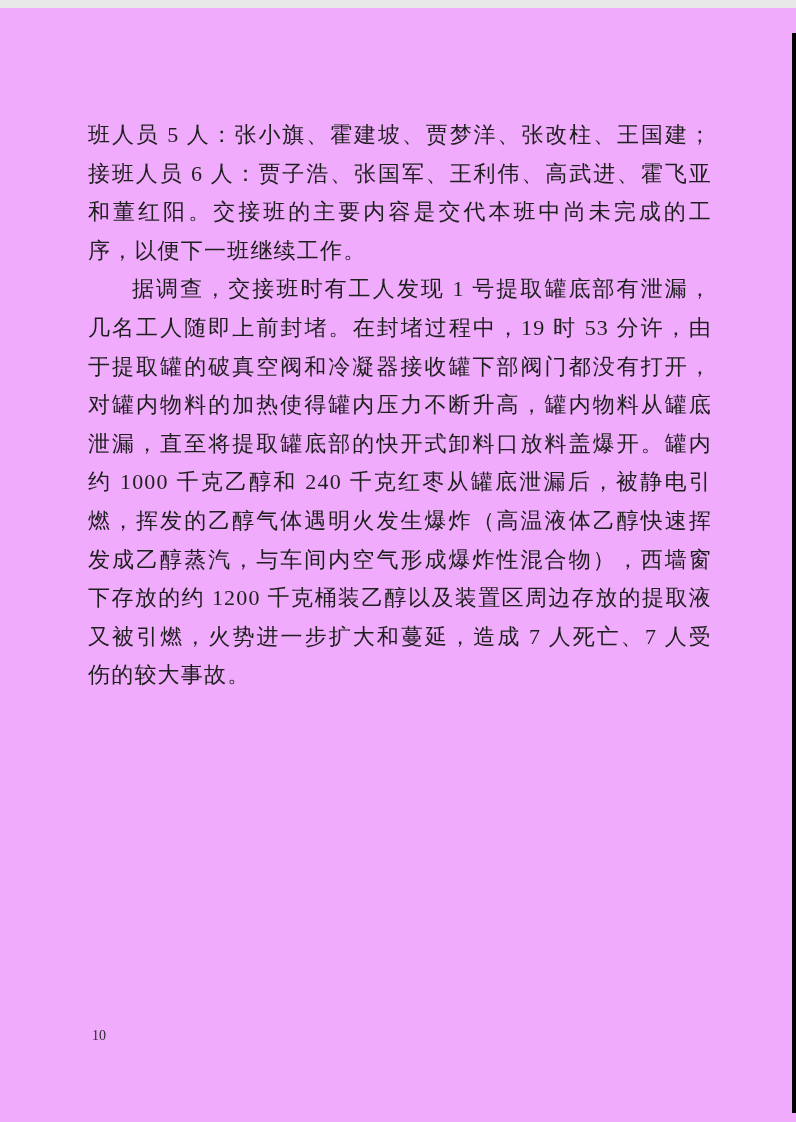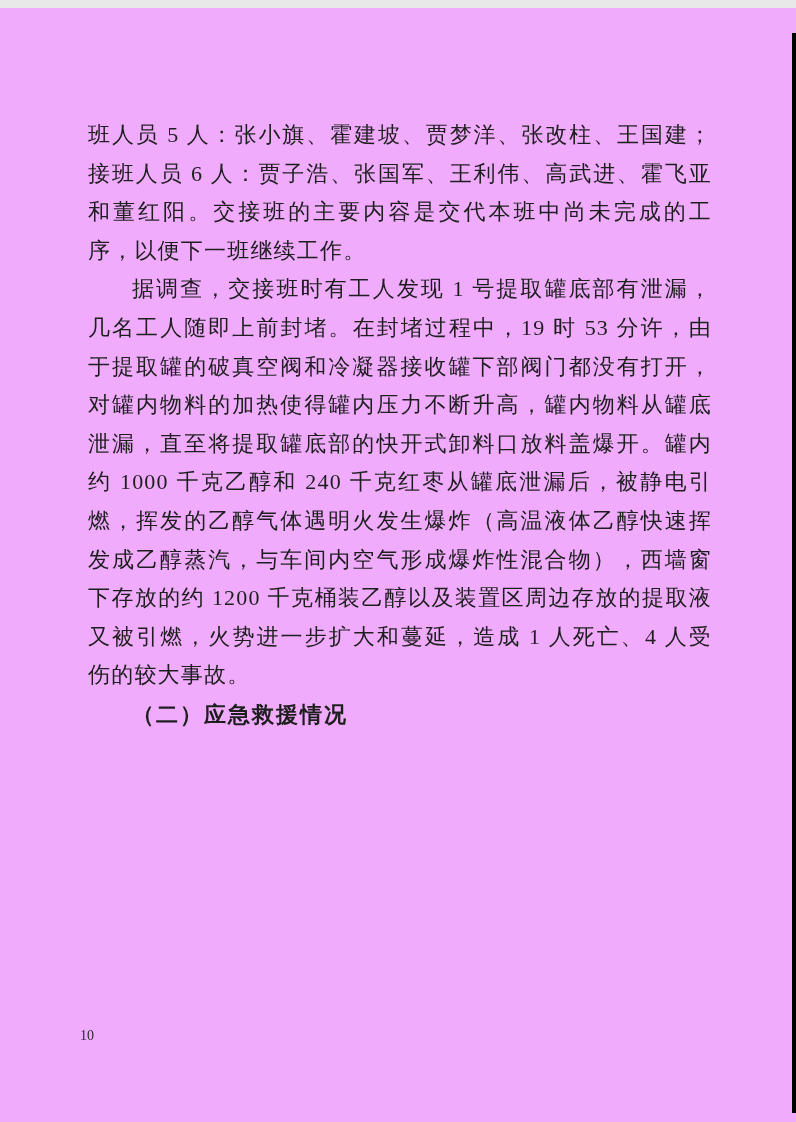--- a/index.html
+++ b/index.html
@@ -37,21 +37,21 @@
   .section-heading {
     margin: 0;
     font-size: 22px;
     line-height: 39px;
     font-weight: bold;
     text-indent: 2em;
     letter-spacing: 2px;
   }
   .page-number {
     position: absolute;
-    left: 80px;
+    left: 92px;
     top: 1020px;
     font-size: 14px;
     line-height: 16px;
     color: #2c2c2c;
   }
   .scan-strip {
     position: absolute;
     top: 25px;
     right: 0;
     width: 4px;
@@ -60,23 +60,22 @@
   }
 </style>
 </head>
 <body>
 
 <div class="page">
 
   <div class="content">
     <p class="body-para">班人员 5 人：张小旗、霍建坡、贾梦洋、张改柱、王国建；接班人员 6 人：贾子浩、张国军、王利伟、高武进、霍飞亚和董红阳。交接班的主要内容是交代本班中尚未完成的工序，以便下一班继续工作。</p>
 
-    <p class="body-para indented">据调查，交接班时有工人发现 1 号提取罐底部有泄漏，几名工人随即上前封堵。在封堵过程中，19 时 53 分许，由于提取罐的破真空阀和冷凝器接收罐下部阀门都没有打开，对罐内物料的加热使得罐内压力不断升高，罐内物料从罐底泄漏，直至将提取罐底部的快开式卸料口放料盖爆开。罐内约 1000 千克乙醇和 240 千克红枣从罐底泄漏后，被静电引燃，挥发的乙醇气体遇明火发生爆炸（高温液体乙醇快速挥发成乙醇蒸汽，与车间内空气形成爆炸性混合物），西墙窗下存放的约 1200 千克桶装乙醇以及装置区周边存放的提取液又被引燃，火势进一步扩大和蔓延，造成 1 人死亡、4 人受伤的较大事故。</p>
+    <p class="body-para indented">据调查，交接班时有工人发现 1 号提取罐底部有泄漏，几名工人随即上前封堵。在封堵过程中，19 时 53 分许，由于提取罐的破真空阀和冷凝器接收罐下部阀门都没有打开，对罐内物料的加热使得罐内压力不断升高，罐内物料从罐底泄漏，直至将提取罐底部的快开式卸料口放料盖爆开。罐内约 1000 千克乙醇和 240 千克红枣从罐底泄漏后，被静电引燃，挥发的乙醇气体遇明火发生爆炸（高温液体乙醇快速挥发成乙醇蒸汽，与车间内空气形成爆炸性混合物），西墙窗下存放的约 1200 千克桶装乙醇以及装置区周边存放的提取液又被引燃，火势进一步扩大和蔓延，造成 7 人死亡、7 人受伤的较大事故。</p>
 
-    <h3 class="section-heading">（二）应急救援情况</h3>
 
   </div>
 
   <div class="page-number">10</div>
 
   <div class="scan-strip"></div>
 
 </div>
 
 </body></html>

